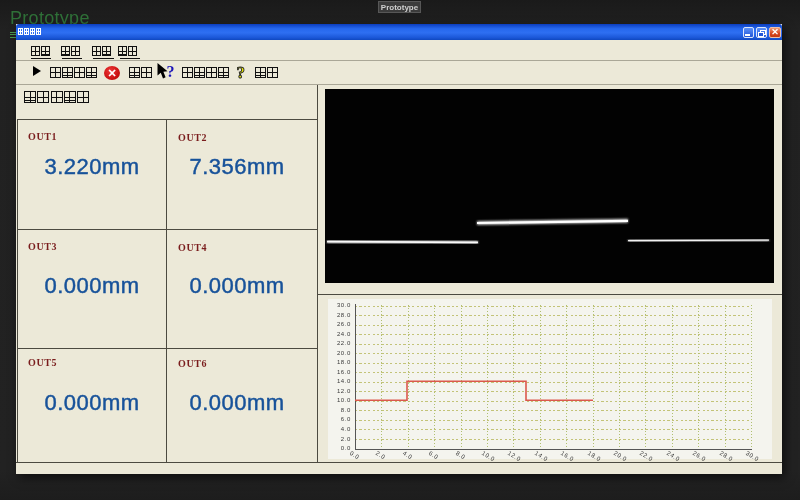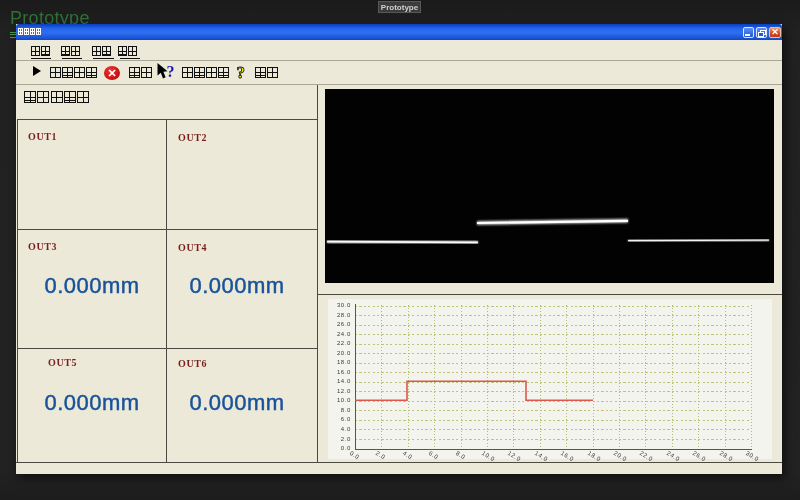--- a/index.html
+++ b/index.html
@@ -92,23 +92,25 @@
   <div class="abs" style="left:1px;top:95px;width:300px;height:1px;background:#4c4a40;"></div>
   <div class="abs" style="left:1px;top:205px;width:300px;height:1px;background:#4c4a40;"></div>
   <div class="abs" style="left:1px;top:324px;width:300px;height:1px;background:#4c4a40;"></div>
   <div class="abs" style="left:0;top:438px;width:766px;height:1px;background:#4c4a40;"></div>
   <div class="abs" style="left:301px;top:270px;width:465px;height:1px;background:#4c4a40;"></div>
 
   <div class="abs" style="left:12px;top:107px;font-family:'Liberation Serif',serif;font-weight:bold;font-size:10px;letter-spacing:0.6px;color:#7a1d1d;">OUT1</div>
   <div class="abs" style="left:162px;top:108px;font-family:'Liberation Serif',serif;font-weight:bold;font-size:10px;letter-spacing:0.6px;color:#7a1d1d;">OUT2</div>
   <div class="abs" style="left:12px;top:217px;font-family:'Liberation Serif',serif;font-weight:bold;font-size:10px;letter-spacing:0.6px;color:#7a1d1d;">OUT3</div>
   <div class="abs" style="left:162px;top:218px;font-family:'Liberation Serif',serif;font-weight:bold;font-size:10px;letter-spacing:0.6px;color:#7a1d1d;text-align:center;">OUT4</div>
-  <div class="abs" style="left:12px;top:333px;font-family:'Liberation Serif',serif;font-weight:bold;font-size:10px;letter-spacing:0.6px;color:#7a1d1d;margin-left:20px;">OUT5</div>
+  <div class="abs" style="left:12px;top:333px;font-family:'Liberation Serif',serif;font-weight:bold;font-size:10px;letter-spacing:0.6px;color:#7a1d1d;">OUT5</div>
   <div class="abs" style="left:162px;top:334px;font-family:'Liberation Serif',serif;font-weight:bold;font-size:10px;letter-spacing:0.6px;color:#7a1d1d;">OUT6</div>
 
+  <div class="abs" style="left:1px;top:130px;width:150px;text-align:center;font-size:22px;letter-spacing:0.5px;color:#17529a;-webkit-text-stroke:0.45px #17529a;">3.220mm</div>
+  <div class="abs" style="left:146px;top:130px;width:150px;text-align:center;font-size:22px;letter-spacing:0.5px;color:#17529a;-webkit-text-stroke:0.45px #17529a;">7.356mm</div>
   <div class="abs" style="left:1px;top:248.5px;width:150px;text-align:center;font-size:22px;letter-spacing:0.5px;color:#17529a;-webkit-text-stroke:0.45px #17529a;">0.000mm</div>
   <div class="abs" style="left:146px;top:248.5px;width:150px;text-align:center;font-size:22px;letter-spacing:0.5px;color:#17529a;-webkit-text-stroke:0.45px #17529a;">0.000mm</div>
   <div class="abs" style="left:1px;top:365.5px;width:150px;text-align:center;font-size:22px;letter-spacing:0.5px;color:#17529a;-webkit-text-stroke:0.45px #17529a;">0.000mm</div>
   <div class="abs" style="left:146px;top:365.5px;width:150px;text-align:center;font-size:22px;letter-spacing:0.5px;color:#17529a;-webkit-text-stroke:0.45px #17529a;">0.000mm</div>
 
   <div class="abs" style="left:309px;top:65px;width:449px;height:194px;background:#020202;">
     <svg width="449" height="194" viewBox="0 0 449 194">
       <defs>
           <filter id="gl" x="-20%" y="-200%" width="140%" height="500%">
         <feGaussianBlur stdDeviation="1.1"></feGaussianBlur>

